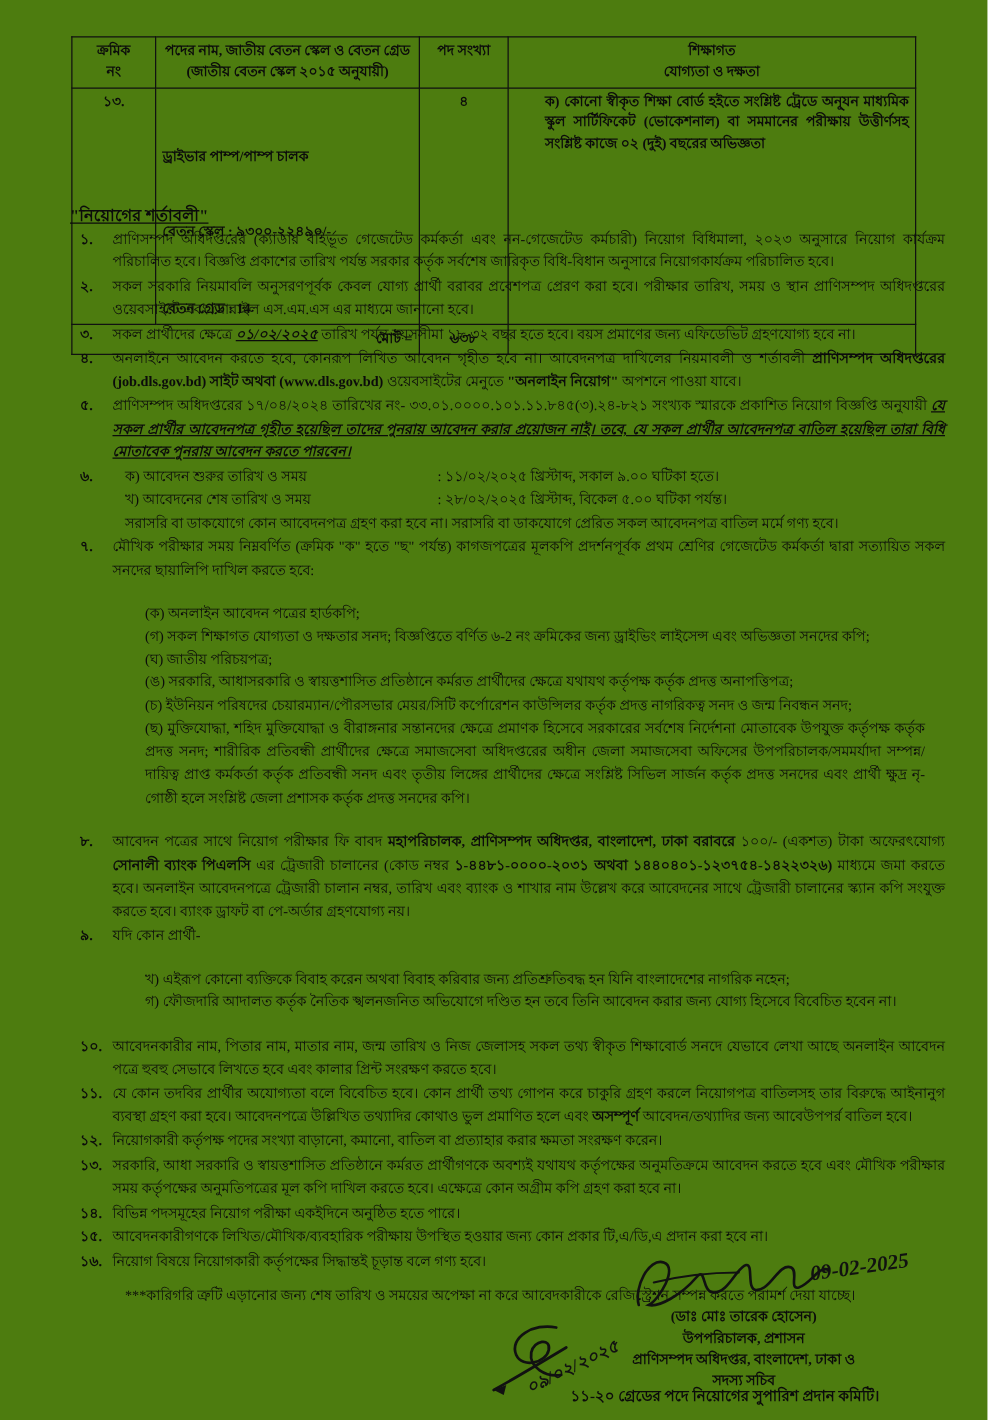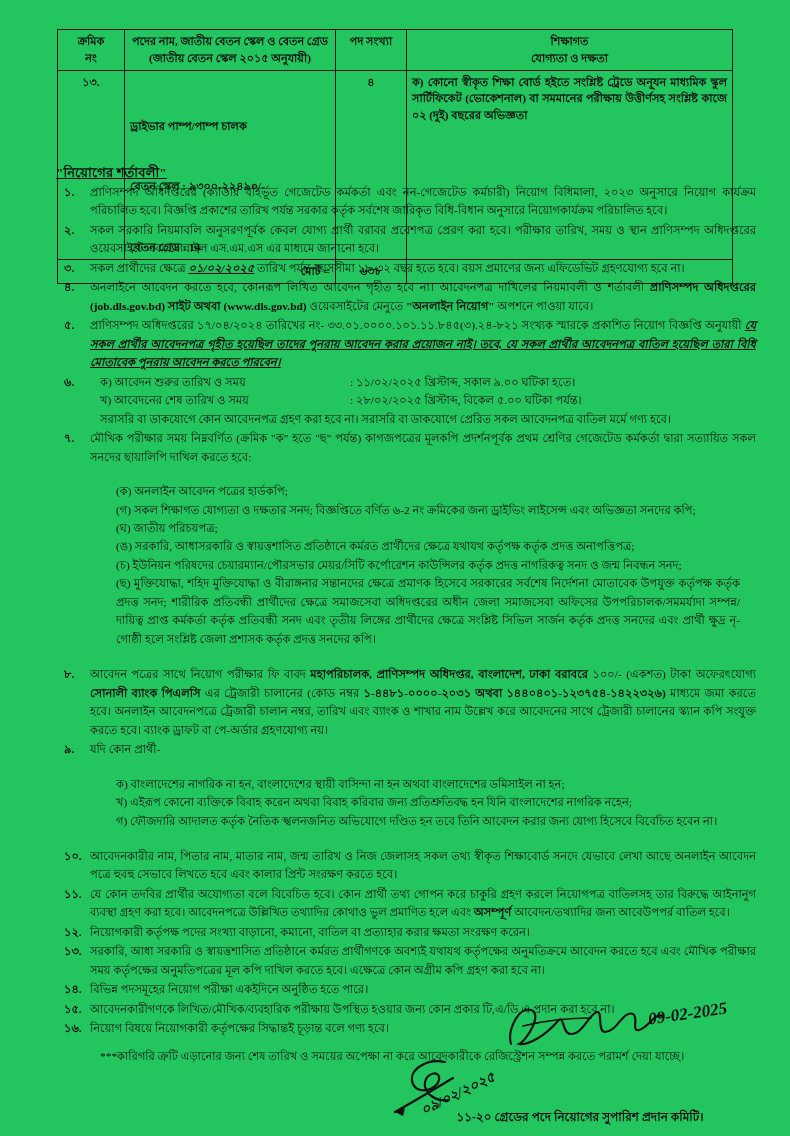--- a/index.html
+++ b/index.html
@@ -4,21 +4,21 @@
 <style>
   html, body {
     margin: 0;
     padding: 0;
     background: #ffffff;
   }
   .page {
     position: relative;
     width: 790px;
     height: 1136px;
-    background: #22c55e;
+    background: #4d7c0f;
     font-family: "Liberation Serif", "DejaVu Serif", serif;
     color: #0b0b0b;
     overflow: hidden;
     box-sizing: border-box;
   }
 
   
   .tbl-wrap {
     position: absolute;
     left: 57px;
@@ -44,21 +44,21 @@
   .col-edu  { width: auto; }
   th.hd {
     text-align: center;
     font-weight: 700;
     vertical-align: middle;
     font-size: 11.2px;
   }
   td.cell-sl { text-align: center; vertical-align: top; padding-top: 7px; }
   td.cell-num { text-align: center; vertical-align: top; padding-top: 7px; }
   .post-line { display: block; margin-top: 44px; }
-  .edu-text { display: block; text-align: justify; }
+  .edu-text { display: block; text-align: justify; margin-left: 24px; }
   .total-row td { font-weight: 700; }
   .total-label { text-align: right; padding-right: 8px; }
   .total-value { text-align: center; }
   .blank-cell { border-left: 1px solid #111; border-bottom: none; border-right: none; }
 
   
   .cond-heading {
     position: absolute;
     left: 56px;
     top: 163px;
@@ -282,21 +282,20 @@
     <div class="item">
       <div class="item-num">৮.</div>
       <div class="item-body"><span>আবেদন পত্রের সাথে নিয়োগ পরীক্ষার ফি বাবদ </span><span class="b">মহাপরিচালক, প্রাণিসম্পদ অধিদপ্তর, বাংলাদেশ, ঢাকা বরাবরে</span><span> ১০০/- (একশত) টাকা অফেরৎযোগ্য </span><span class="b">সোনালী ব্যাংক পিএলসি</span><span> এর ট্রেজারী চালানের (কোড নম্বর </span><span class="b">১-৪৪৮১-০০০০-২০৩১ অথবা ১৪৪০৪০১-১২৩৭৫৪-১৪২২৩২৬)</span><span> মাধ্যমে জমা করতে হবে। অনলাইন আবেদনপত্রে ট্রেজারী চালান নম্বর, তারিখ এবং ব্যাংক ও শাখার নাম উল্লেখ করে আবেদনের সাথে ট্রেজারী চালানের স্ক্যান কপি সংযুক্ত করতে হবে।  ব্যাংক ড্রাফট বা পে-অর্ডার গ্রহণযোগ্য নয়।</span></div>
     </div>
 
     <div class="item">
       <div class="item-num">৯.</div>
       <div class="item-body">
         <div>যদি কোন প্রার্থী-</div>
         <div class="sub-list">
-          <span class="sub-item">ক) বাংলাদেশের নাগরিক না হন, বাংলাদেশের স্থায়ী বাসিন্দা না হন অথবা বাংলাদেশের ডমিসাইল না হন;</span>
           <span class="sub-item">খ) এইরূপ কোনো ব্যক্তিকে বিবাহ করেন অথবা বিবাহ করিবার জন্য প্রতিশ্রুতিবদ্ধ হন যিনি বাংলাদেশের নাগরিক নহেন;</span>
           <span class="sub-item">গ) ফৌজদারি আদালত কর্তৃক নৈতিক স্খলনজনিত অভিযোগে দণ্ডিত হন তবে তিনি আবেদন করার জন্য যোগ্য হিসেবে বিবেচিত হবেন না।</span>
         </div>
       </div>
     </div>
 
     <div class="item">
       <div class="item-num">১০.</div>
       <div class="item-body">আবেদনকারীর নাম, পিতার নাম, মাতার নাম, জন্ম তারিখ ও নিজ জেলাসহ সকল তথ্য স্বীকৃত শিক্ষাবোর্ড সনদে যেভাবে লেখা আছে অনলাইন আবেদন পত্রে হুবহু সেভাবে লিখতে হবে এবং কালার প্রিন্ট সংরক্ষণ করতে হবে।</div>
     </div>
@@ -340,15 +339,21 @@
   </svg>
   <div class="sig-date-main">09-02-2025</div>
 
   <svg class="sig-svg-left" viewBox="0 0 120 62" xmlns="http://www.w3.org/2000/svg">
     <path d="M52 6 C34 2, 14 14, 20 28 C25 39, 44 34, 46 24 C48 14, 34 16, 32 26 C30 38, 44 46, 56 44" fill="none" stroke="#111" stroke-width="2.2" stroke-linecap="round"></path>
     <path d="M2 56 C20 46, 40 34, 60 22" fill="none" stroke="#111" stroke-width="2.2" stroke-linecap="round"></path>
     <path d="M2 56 L12 52 L10 60 Z" fill="#111"></path>
   </svg>
   <div class="sig-date-left">০৯/০২/২০২৫</div>
 
+  <div class="sign-block">
+    <div>(ডাঃ মোঃ তারেক হোসেন)</div>
+    <div>উপপরিচালক, প্রশাসন</div>
+    <div>প্রাণিসম্পদ অধিদপ্তর, বাংলাদেশ, ঢাকা ও</div>
+    <div>সদস্য সচিব</div>
+  </div>
   <div class="sign-committee">১১-২০ গ্রেডের পদে নিয়োগের সুপারিশ প্রদান কমিটি।</div>
 
 </div>
 
 </body></html>

